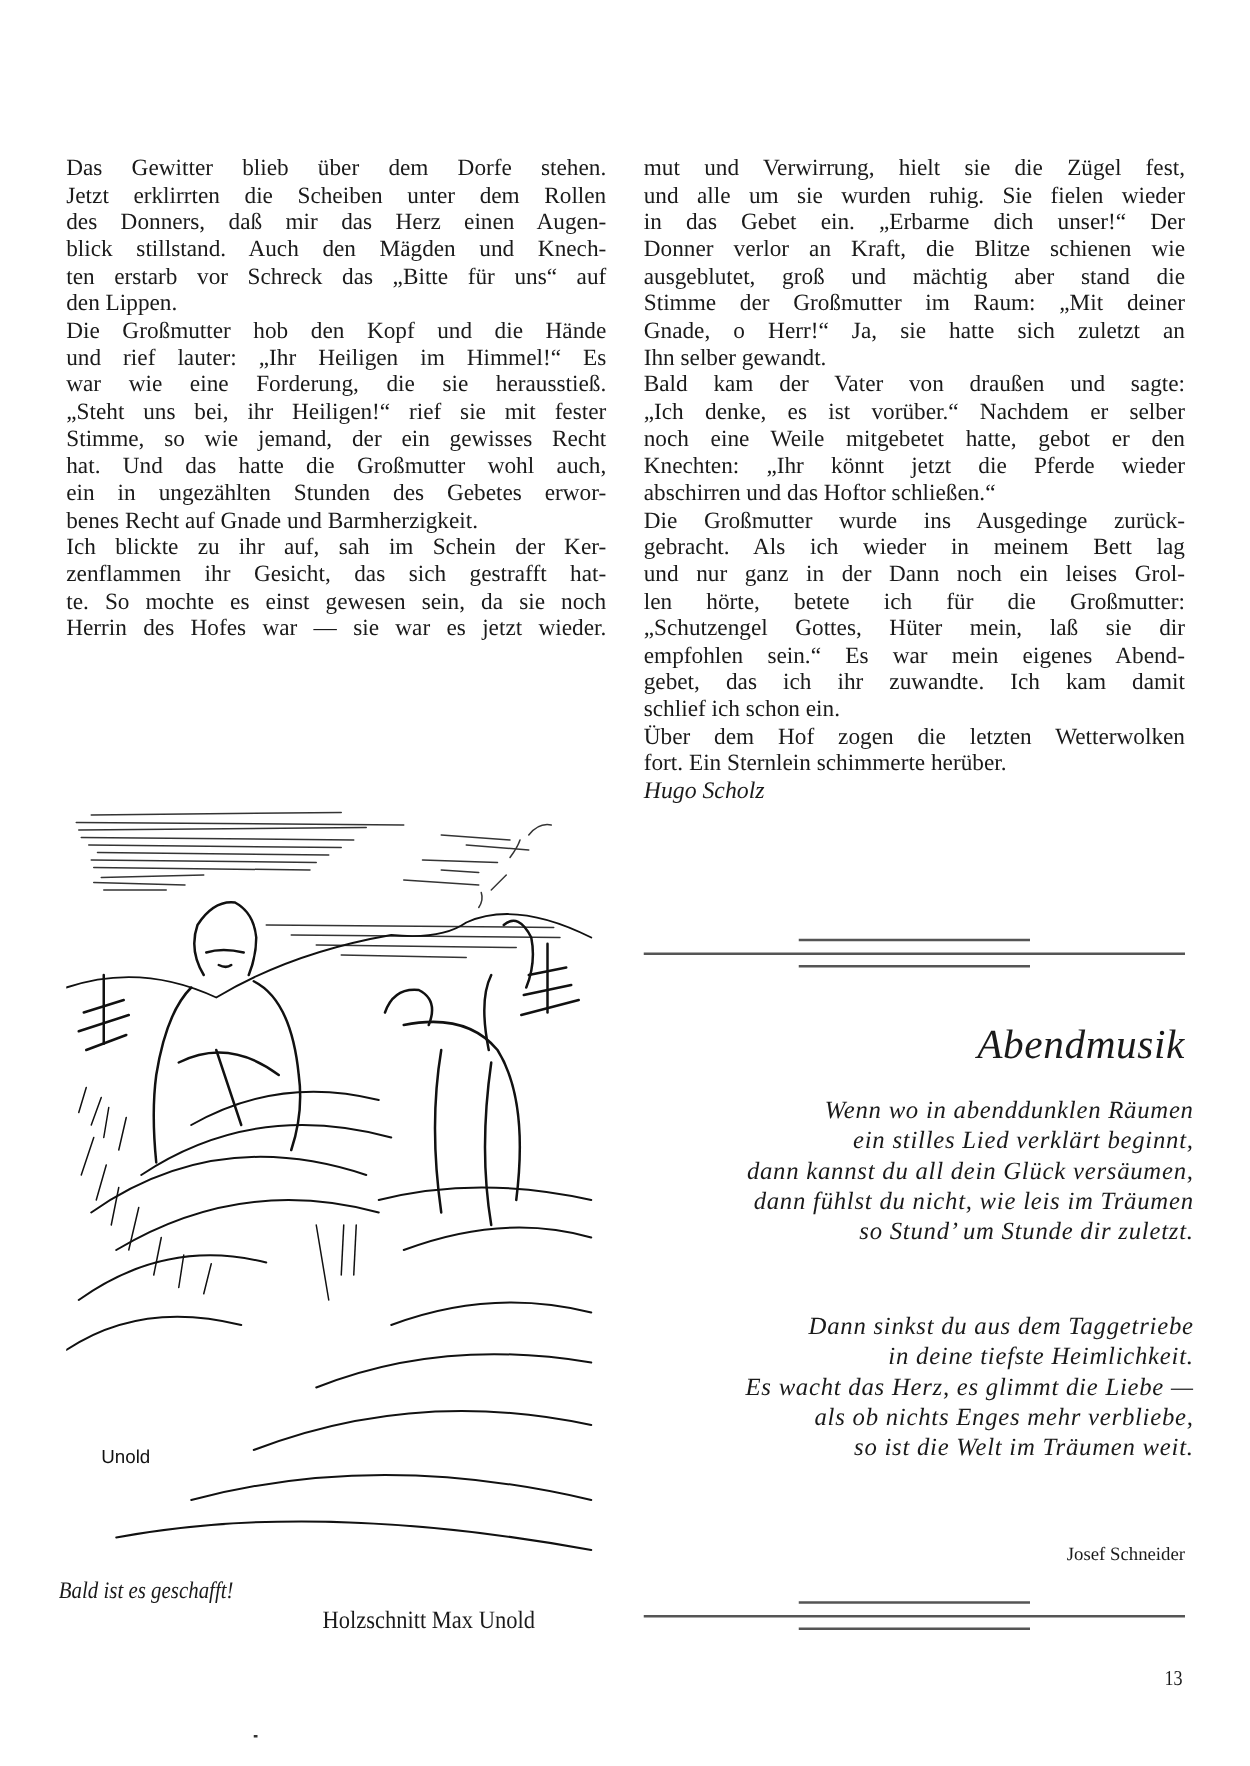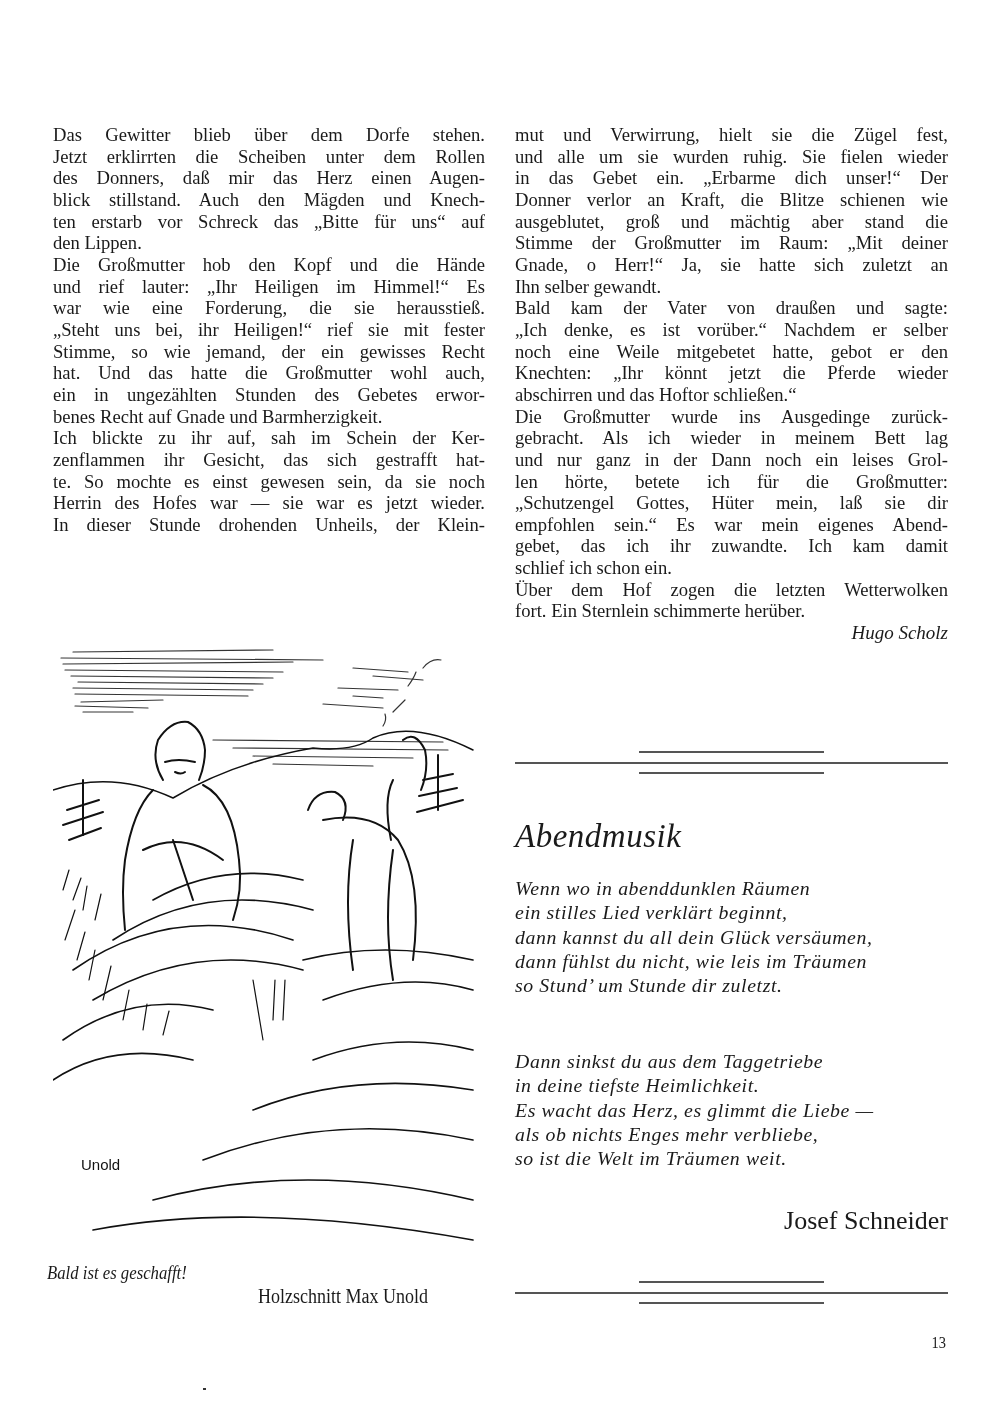--- a/index.html
+++ b/index.html
@@ -10,21 +10,21 @@
     }
     .col {
       position: absolute; font-size: 18.6px; line-height: 21.65px;
       text-align: justify; hyphens: manual;
     }
     #col-left { left: 53px; top: 124px; width: 432px; }
     #col-right { left: 515px; top: 124px; width: 433px; }
     .para { margin: 0; }
     .line { display: block; white-space: nowrap; text-align-last: justify; text-align: justify; }
     .line.last { text-align-last: left; }
-    .sig-right { display:block; text-align: right; font-style: italic; font-size: 19px; }
+    .sig-right { display:block; text-align: left; font-style: italic; font-size: 19px; }
 
     .illustration {
       position: absolute; left: 53px; top: 640px; width: 432px; height: 612px;
     }
     .illustration svg { width: 100%; height: 100%; display:block; }
 
     .caption-italic {
       position: absolute; left: 47px; top: 1262px;
       font-family: "Liberation Serif", serif; font-style: italic; font-size: 19px;
       transform: scaleX(0.88); transform-origin: left top;
@@ -36,33 +36,33 @@
 
     .separator { position: absolute; left: 515px; width: 433px; height: 24px; }
     .separator .rule { position: absolute; background: #555; height: 1.5px; }
     .separator .rule.long { left: 0; width: 433px; top: 11px; }
     .separator .rule.short-top { left: 124px; width: 185px; top: 0; }
     .separator .rule.short-bot { left: 124px; width: 185px; top: 21px; }
     #sep-1 { top: 751px; }
     #sep-2 { top: 1281px; }
 
     .poem-title {
-      position: absolute; left: 515px; width: 433px; top: 818px; text-align: left;
+      position: absolute; left: 515px; width: 433px; top: 818px; text-align: right;
       font-style: italic; font-size: 33px; letter-spacing: 0.5px;
     }
     .poem {
       position: absolute; left: 515px; width: 440px;
       font-style: italic; font-size: 19.8px; line-height: 24.3px;
       font-family: "Liberation Serif", serif; letter-spacing: 0.6px;
     }
     #stanza-1 { top: 876px; }
     #stanza-2 { top: 1049px; }
-    .poem .vline { display: block; white-space: nowrap; }
+    .poem .vline { display: block; white-space: nowrap; text-align: right; }
     .poem-author {
-      position: absolute; right: 52px; top: 1206px; font-size: 26px;
+      position: absolute; right: 52px; top: 1236px; font-size: 15px;
     }
     .page-number {
       position: absolute; right: 54px; top: 1333px; font-size: 17px;
       transform: scaleX(0.85); transform-origin: right top;
     }
     .speck { position: absolute; left: 203px; top: 1388px; width: 3px; height: 2px; background:#333; }
   </style>
 </head>
 <body>
 
@@ -83,21 +83,20 @@
     <span class="line">Stimme, so wie jemand, der ein gewisses Recht</span>
     <span class="line">hat. Und das hatte die Großmutter wohl auch,</span>
     <span class="line">ein in ungezählten Stunden des Gebetes erwor-</span>
     <span class="line last">benes Recht auf Gnade und Barmherzigkeit.</span>
   </p>
   <p class="para">
     <span class="line">Ich blickte zu ihr auf, sah im Schein der Ker-</span>
     <span class="line">zenflammen ihr Gesicht, das sich gestrafft hat-</span>
     <span class="line">te. So mochte es einst gewesen sein, da sie noch</span>
     <span class="line">Herrin des Hofes war — sie war es jetzt wieder.</span>
-    <span class="line">In dieser Stunde drohenden Unheils, der Klein-</span>
   </p>
 </div>
 
 <div id="col-right" class="col">
   <p class="para">
     <span class="line">mut und Verwirrung, hielt sie die Zügel fest,</span>
     <span class="line">und alle um sie wurden ruhig. Sie fielen wieder</span>
     <span class="line">in das Gebet ein. „Erbarme dich unser!“ Der</span>
     <span class="line">Donner verlor an Kraft, die Blitze schienen wie</span>
     <span class="line">ausgeblutet, groß und mächtig aber stand die</span>

